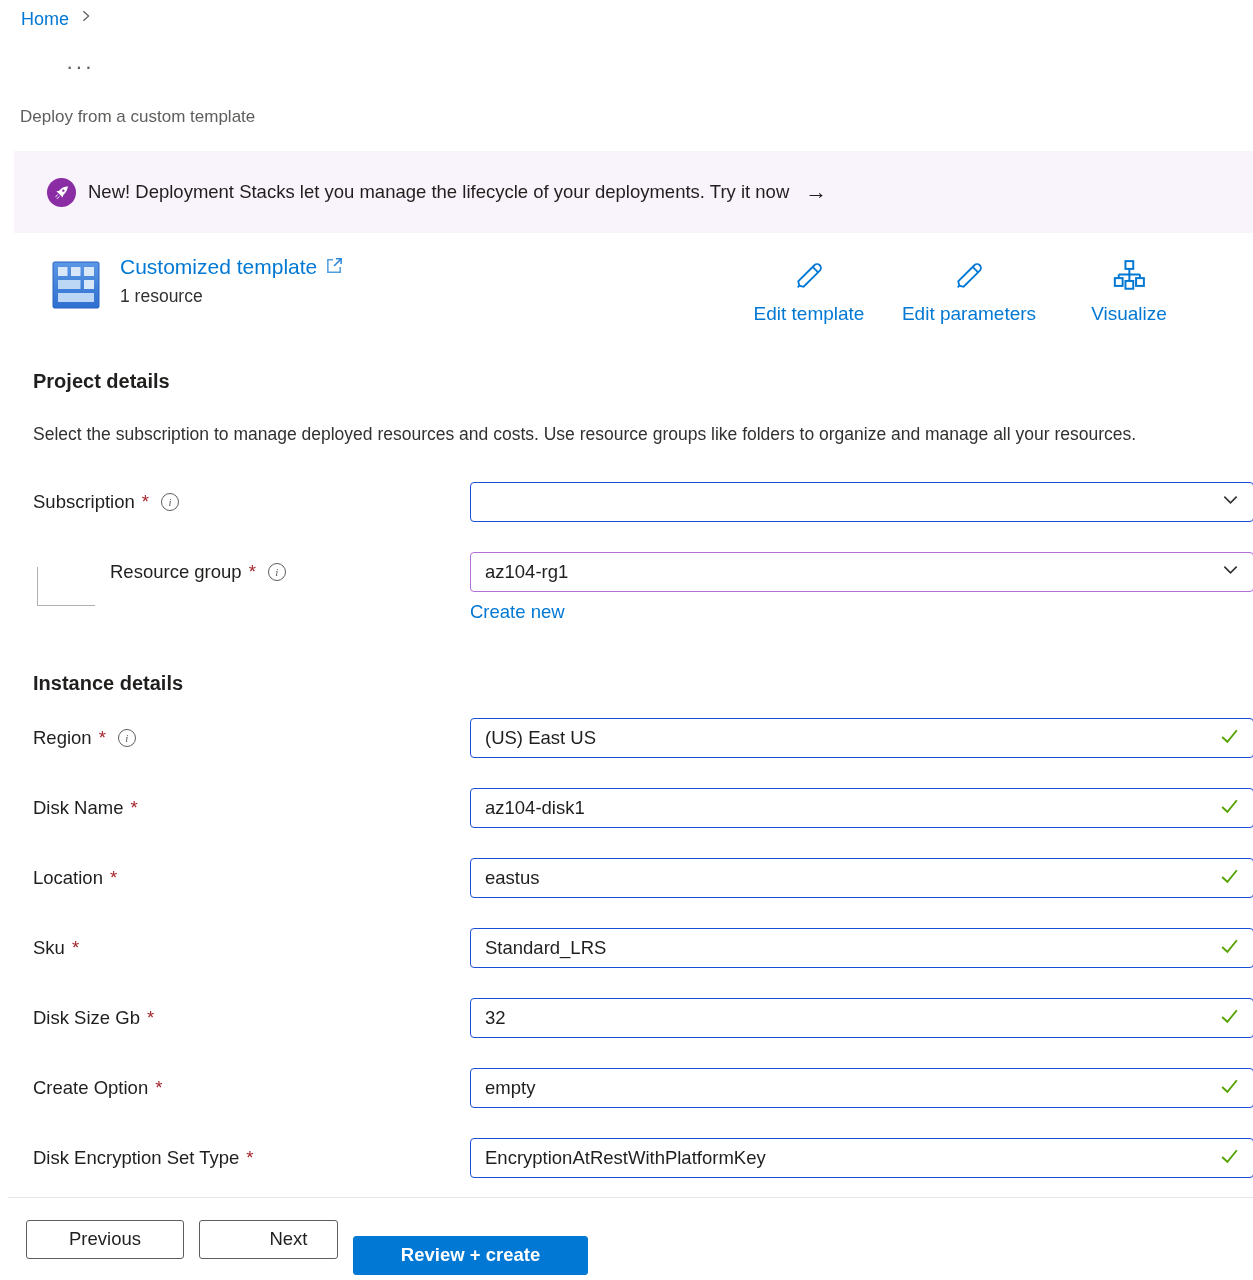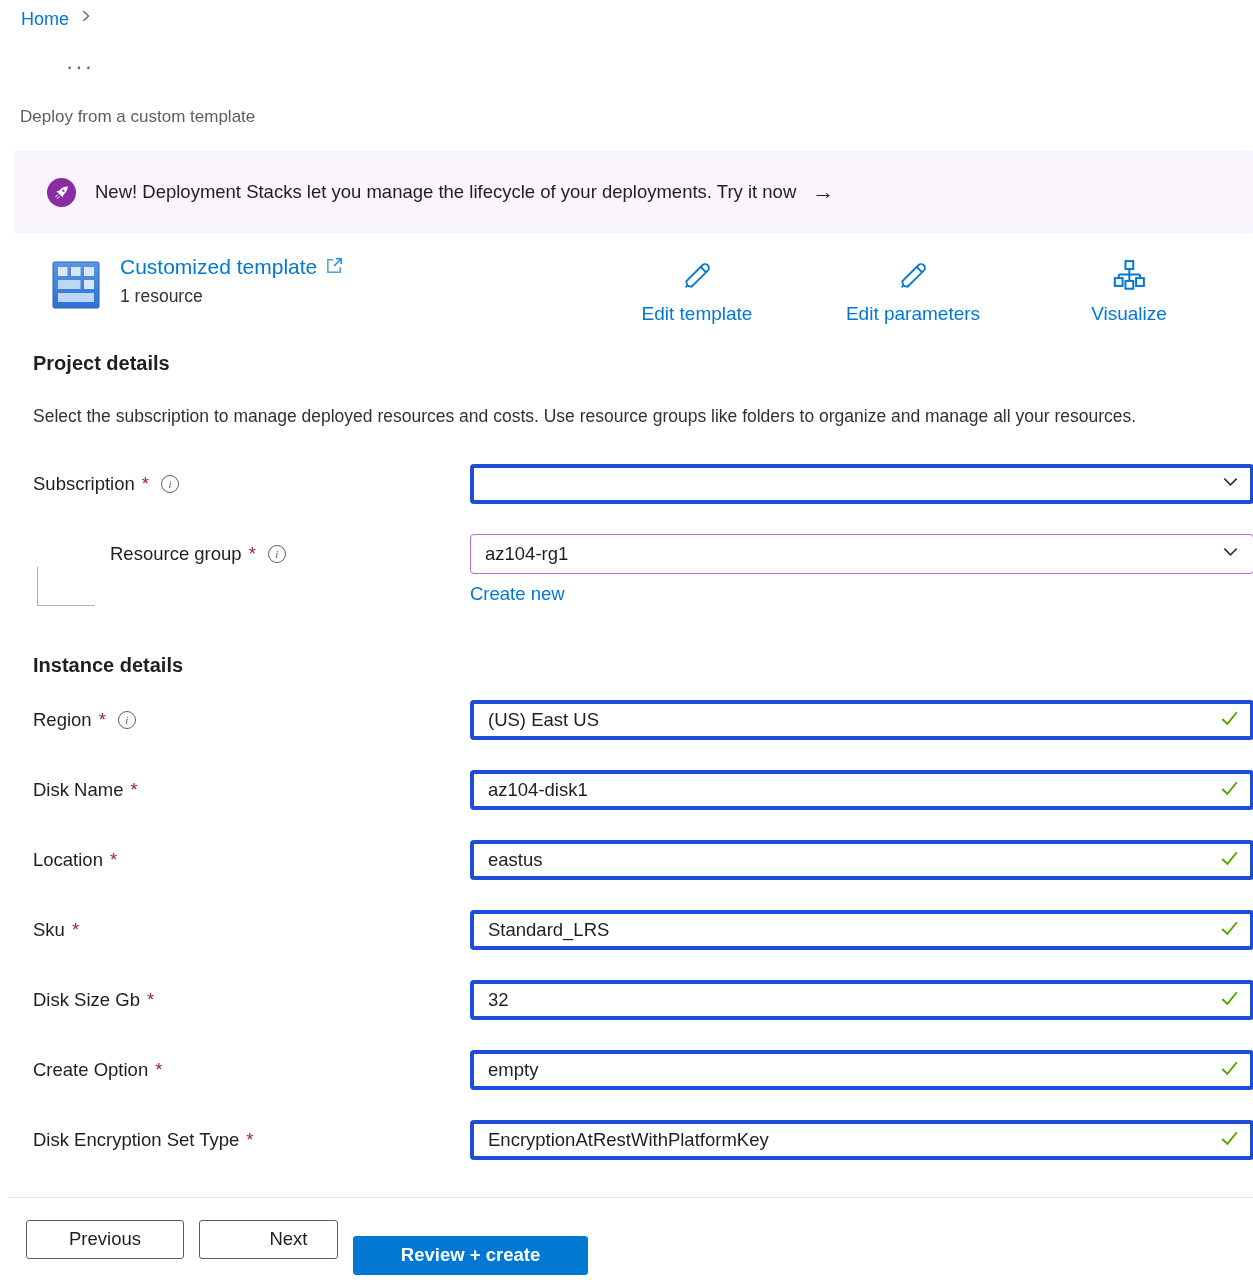--- a/index.html
+++ b/index.html
@@ -18,54 +18,54 @@
 
   
   .title-row { margin: 19px 0 0 20px; height: 46px; display: flex; align-items: center; }
   .page-title { font-size: 38px; font-weight: 700; color: #1b1a19; letter-spacing: -0.5px; }
   .more-menu { margin-left: 46px; font-size: 22px; color: #605e5c; letter-spacing: 2px; cursor: pointer; line-height: 10px; align-self: flex-start; margin-top: 10px; }
   .subtitle { margin: 9px 0 0 20px; height: 22px; font-size: 17px; color: #605e5c; }
 
   
   .banner { margin: 22px 0 0 14px; width: 1239px; height: 82px; background: #f9f3fb; display: flex; align-items: center; padding-left: 33px; }
   .rocket-badge { width: 29px; height: 29px; border-radius: 50%; background: #8a2da5; display: flex; align-items: center; justify-content: center; flex: none; }
-  .banner-text { margin-left: 19px; font-size: 18.5px; color: #201f1e; }
+  .banner-text { margin-left: 12px; font-size: 18.5px; color: #201f1e; }
   .banner-arrow { margin-left: 16px; font-size: 22px; color: #201f1e; cursor: pointer; }
 
   
   .template-row { margin: 22px 0 0 52px; height: 76px; display: flex; align-items: flex-start; }
   .template-icon { width: 48px; height: 48px; margin-top: 6px; }
   .template-info { margin-left: 20px; }
   .template-link-line { display: flex; align-items: center; gap: 8px; }
   .template-link { font-size: 21px; color: #0078d4; text-decoration: none; cursor: pointer; }
   .template-count { font-size: 17.5px; color: #323130; margin-top: 7px; }
-  .template-actions { margin-left: auto; margin-right: 44px; display: flex; gap: 56px; }
+  .template-actions { margin-left: auto; margin-right: 44px; display: flex; }
   .action-btn { width: 160px; display: flex; flex-direction: column; align-items: center; gap: 6px; cursor: pointer; padding-top: 4px; }
   .action-btn .a-label { font-size: 19px; color: #0078d4; }
 
   
   .section-heading { margin-left: 33px; font-size: 20px; font-weight: 700; color: #201f1e; height: 26px; }
-  #project-heading { margin-top: 21px; }
+  #project-heading { margin-top: 39px; }
   #instance-heading { margin-top: 49px; }
   .description { margin: 23px 0 0 33px; width: 1150px; font-size: 17.5px; line-height: 31px; color: #323130; }
 
   
   .form-row { margin-left: 33px; height: 40px; display: flex; align-items: center; }
   .row-subscription { margin-top: 32px; }
   .row-resource { margin-top: 30px; }
   .row-region { margin-top: 20px; }
   .row-std { margin-top: 30px; }
   .field-label { width: 437px; display: flex; align-items: center; gap: 9px; font-size: 18.5px; color: #201f1e; flex: none; }
   .field-label.indented { padding-left: 77px; }
   .required { color: #a4262c; margin-left: -2px; }
   .info-icon { width: 18px; height: 18px; border: 1px solid #605e5c; border-radius: 50%; color: #605e5c;
     display: inline-flex; align-items: center; justify-content: center; font-size: 11px; font-family: "Liberation Serif", serif; font-style: italic; cursor: pointer; flex: none; margin-left: 3px; }
   .control { position: relative; width: 784px; height: 40px; flex: none; }
   .control input, .control .select-box {
-    width: 100%; height: 100%; border: 4px solid #1d4ed8; border-radius: 4px; background: #fff;
+    width: 100%; height: 100%; border: 1px solid #1d4ed8; border-radius: 4px; background: #fff;
     font-family: "Liberation Sans", "DejaVu Sans", sans-serif; font-size: 18.5px; color: #201f1e;
     padding: 0 44px 0 14px; outline: none; display: flex; align-items: center; cursor: pointer;
   }
   .control.purple-border .select-box { border: 1.5px solid #b46fd9; }
   .ctrl-icon { position: absolute; right: 14px; top: 50%; transform: translateY(-50%); pointer-events: none; }
   .connector { position: absolute; left: 37px; top: 567px; width: 58px; height: 39px;
     border-left: 1px solid #b3b0ad; border-bottom: 1px solid #b3b0ad; }
   .create-new { margin: 9px 0 0 470px; height: 22px; }
   .create-new a { font-size: 18.5px; color: #0078d4; text-decoration: none; cursor: pointer; }
 

